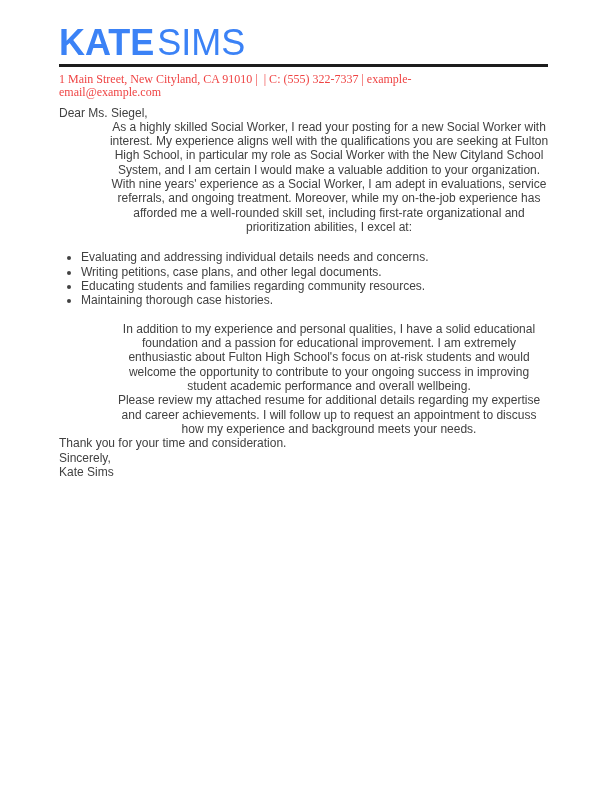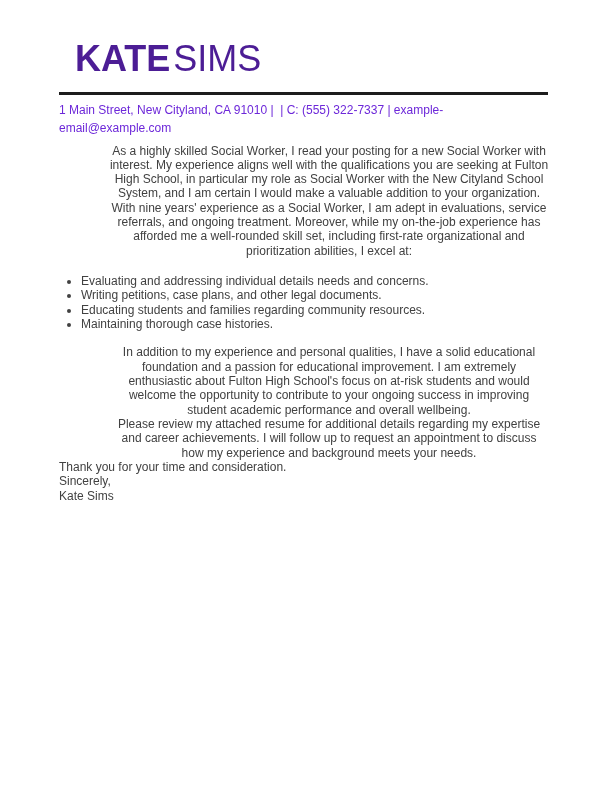--- a/index.html
+++ b/index.html
@@ -13,41 +13,42 @@
     height: 785px;
     background: #ffffff;
     box-sizing: border-box;
     padding: 26px 8px 0 59px;
     overflow: hidden;
     font-family: "Liberation Sans", sans-serif;
     color: #414141;
   }
   
   .name {
-    margin: 16px;
+    margin: 0;
     font-size: 36px;
     line-height: 34px;
     font-weight: normal;
-    color: #4c1d95;
+    color: #3b82f6;
     white-space: nowrap;
   }
   .name .first { font-weight: bold; }
   .name .last  { font-weight: normal; margin-left: 3px; }
   .rule {
     width: 489px;
     height: 2.5px;
     background: #1d1d1d;
     margin-top: 4px;
   }
   .contact {
     margin: 6px 0 0 0;
     font-size: 12px;
-    line-height: 18px;
+    line-height: 13px;
     white-space: pre-wrap;
-    color: #6d28d9;
+    color: #ef4444;
+    font-family: Liberation Serif, serif;
   }
   
   .body {
     margin-top: 7px;
     font-size: 12px;
     line-height: 14.33px;
     max-width: 540px;
   }
   .body p { margin: 0; }
   .para { white-space: pre-line; text-align: center; }
@@ -72,20 +73,21 @@
 <div class="page">
 
   <header>
     <h1 class="name"><span class="first">KATE</span><span class="last">SIMS</span></h1>
     <div class="rule"></div>
     <p class="contact">1 Main Street, New Cityland, CA 91010 |  | C: (555) 322-7337 | example-
 email@example.com</p>
   </header>
 
   <main class="body">
+    <p class="salutation">Dear Ms. Siegel,</p>
 
     <p class="para p1">As a highly skilled Social Worker, I read your posting for a new Social Worker with
 interest. My experience aligns well with the qualifications you are seeking at Fulton
 High School, in particular my role as Social Worker with the New Cityland School
 System, and I am certain I would make a valuable addition to your organization.</p>
 
     <p class="para p2">With nine years' experience as a Social Worker, I am adept in evaluations, service
 referrals, and ongoing treatment. Moreover, while my on-the-job experience has
 afforded me a well-rounded skill set, including first-rate organizational and
 prioritization abilities, I excel at:</p>

